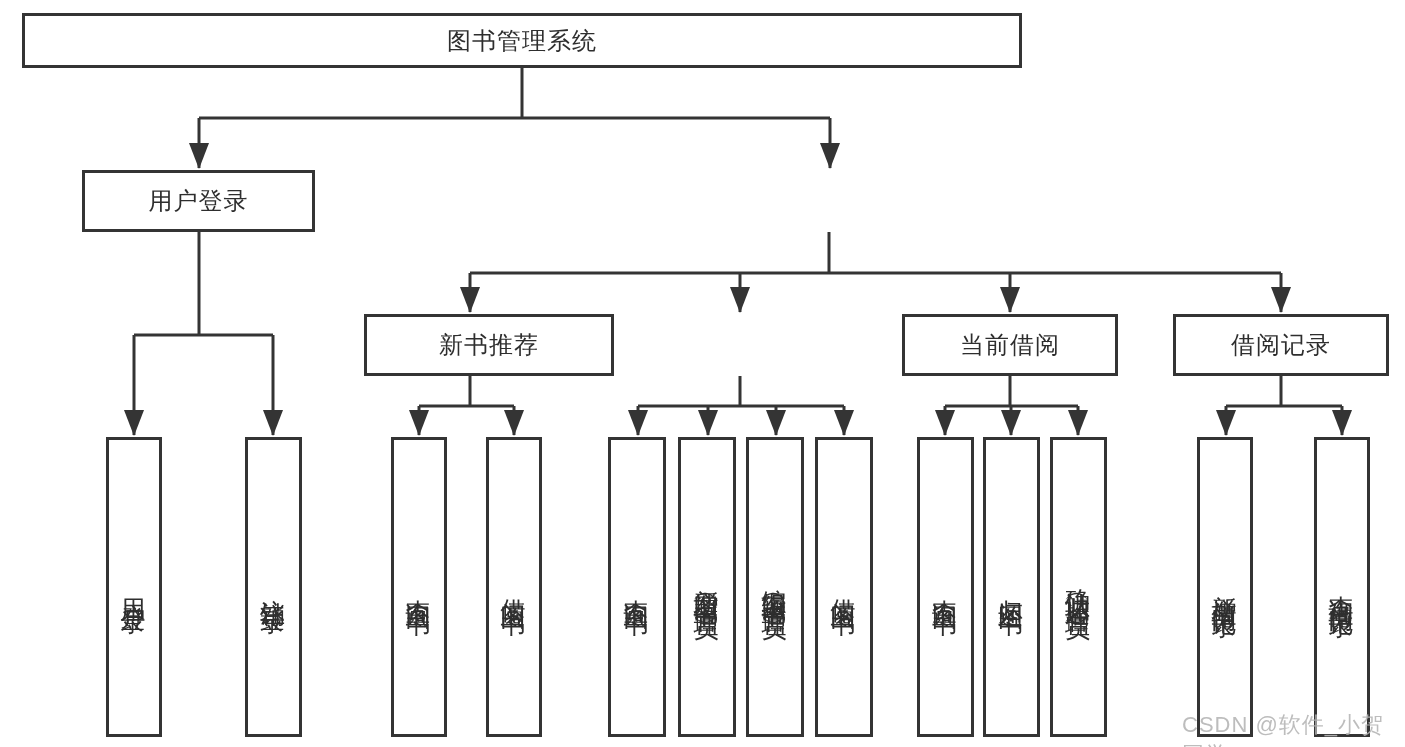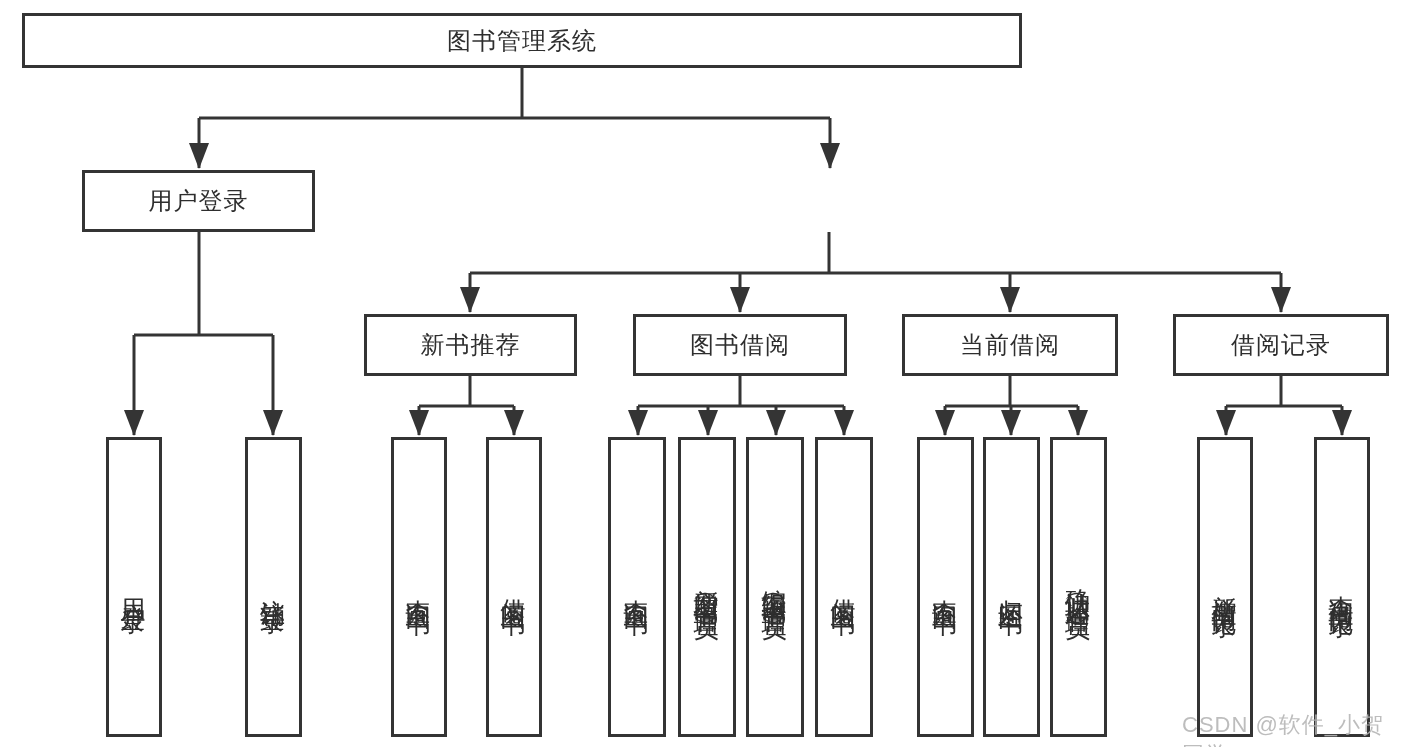--- a/index.html
+++ b/index.html
@@ -66,22 +66,21 @@
       <line x1="1078" y1="406" x2="1078" y2="435" marker-end="url(#arrowhead)"></line>
       <line x1="1226" y1="406" x2="1226" y2="435" marker-end="url(#arrowhead)"></line>
       <line x1="1342" y1="406" x2="1342" y2="435" marker-end="url(#arrowhead)"></line>
     </g>
   </svg>
 
   <div class="box" style="left:22px;top:13px;width:1000px;height:55px">图书管理系统</div>
 
   <div class="box" style="left:82px;top:170px;width:233px;height:62px">用户登录</div>
 
-  <div class="box" style="left:364px;top:314px;width:213px;height:62px">新书推荐</div>
-  <div class="box" style="left:633px;top:314px;width:214px;height:62px">图书借阅</div>
+  <div class="box" style="left:364px;top:314px;width:250px;height:62px">新书推荐</div>
   <div class="box" style="left:902px;top:314px;width:216px;height:62px">当前借阅</div>
   <div class="box" style="left:1173px;top:314px;width:216px;height:62px">借阅记录</div>
 
   <div class="box vbox" style="left:106px;top:437px;width:56px;height:300px">用户登录</div>
   <div class="box vbox" style="left:245px;top:437px;width:57px;height:300px">注销登录</div>
 
   <div class="box vbox" style="left:391px;top:437px;width:56px;height:300px">查询图书</div>
   <div class="box vbox" style="left:486px;top:437px;width:56px;height:300px">借阅图书</div>
 
   <div class="box vbox" style="left:608px;top:437px;width:58px;height:300px">查询图书</div>

